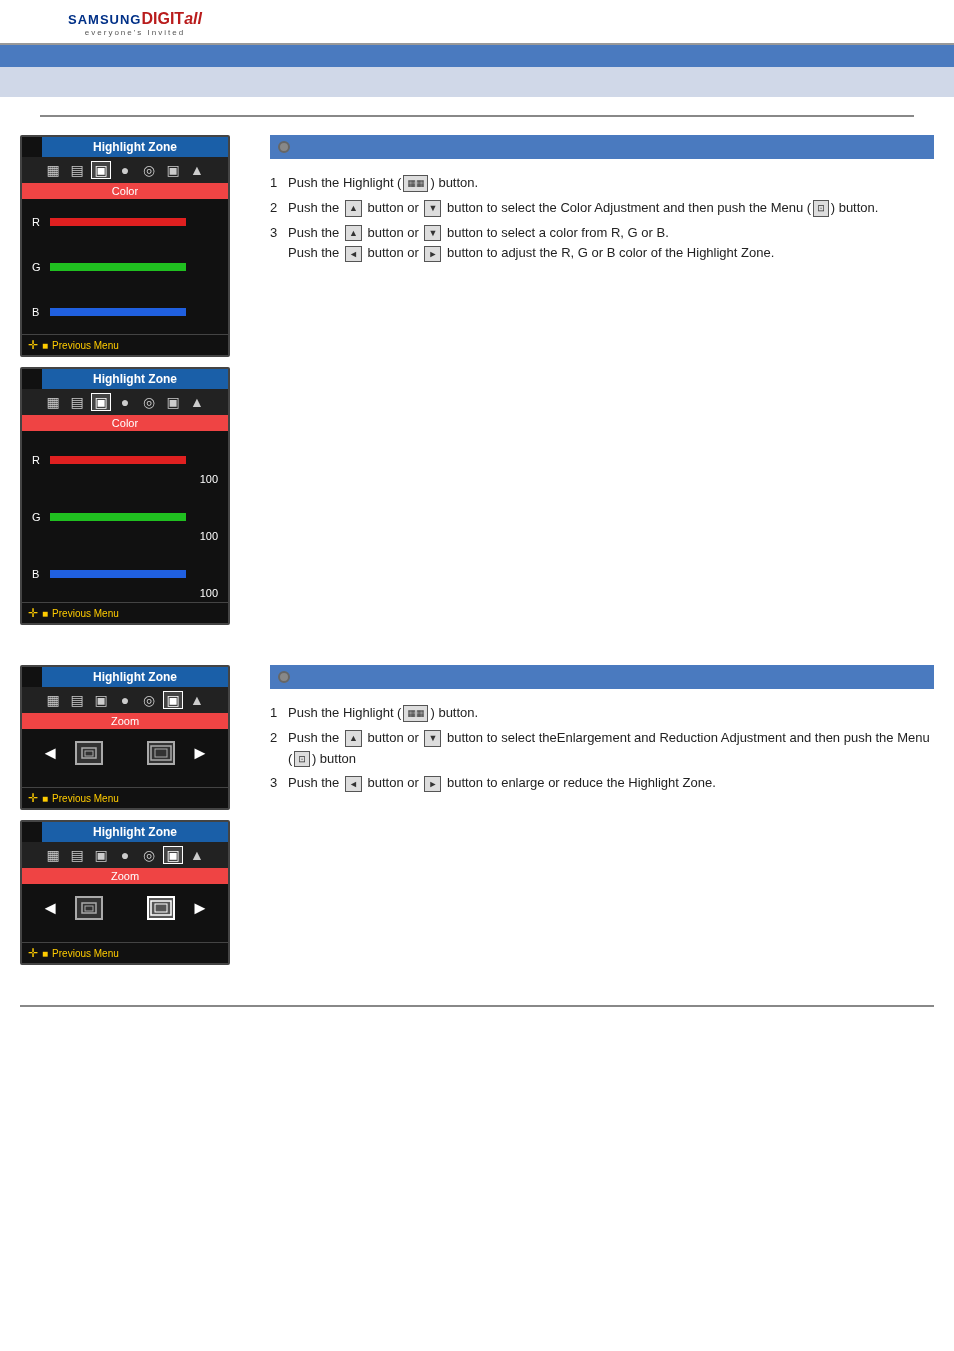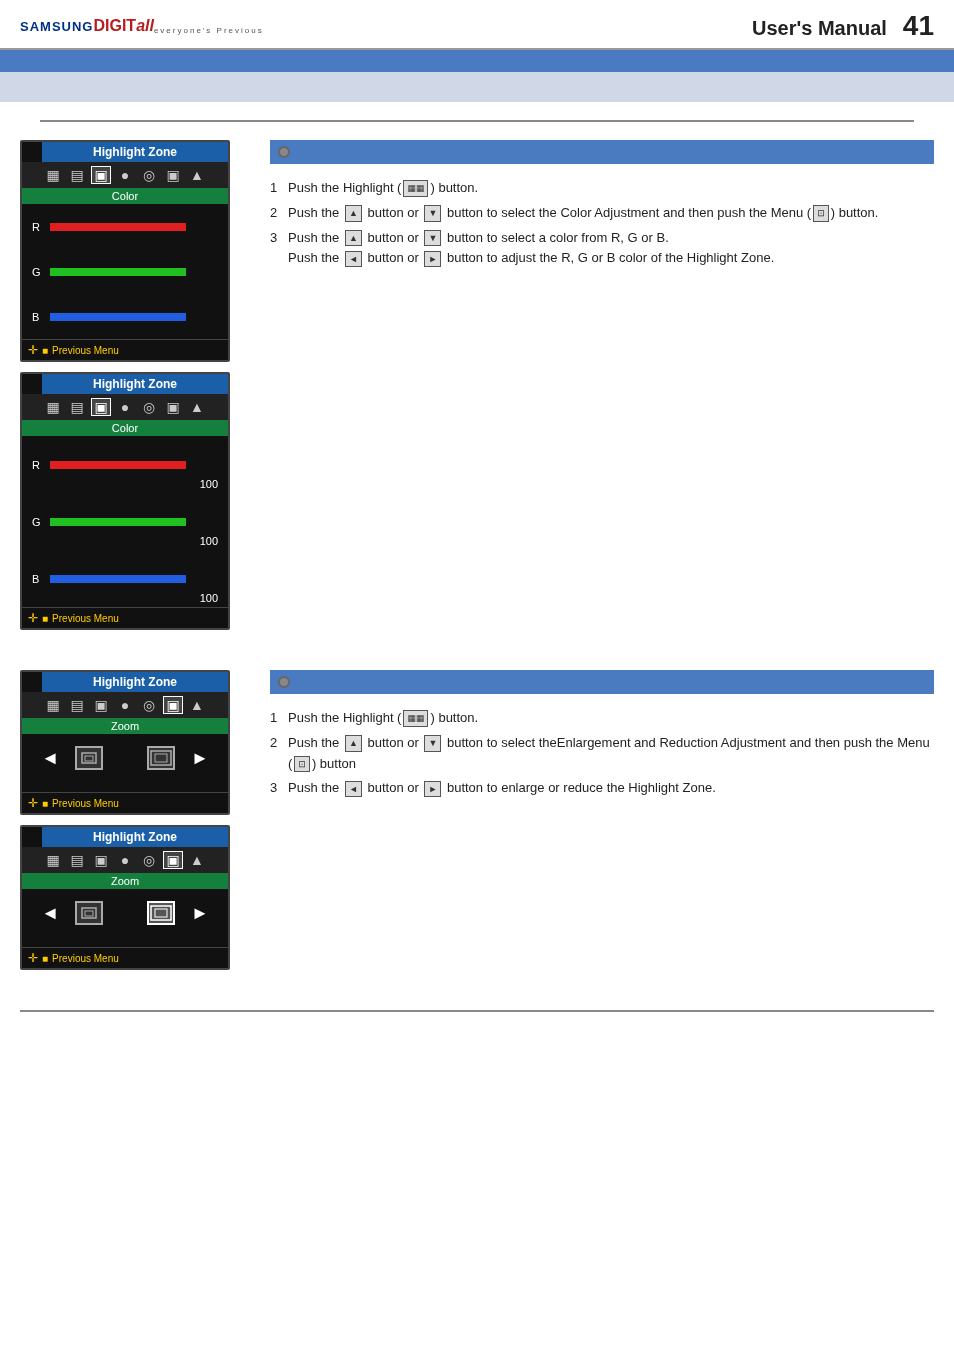--- a/index.html
+++ b/index.html
@@ -15,21 +15,23 @@
     
     .header {
       display: flex;
       align-items: center;
       justify-content: space-between;
       padding: 10px 20px 6px 20px;
       border-bottom: 2px solid #999;
     }
     .logo-area {
       display: flex;
-      align-items: flex-end;
+      flex-direction: column;
+      align-items: center;
+      margin-left: 48px;
     }
 
     
     .blue-banner {
       background: #4a7abf;
       height: 22px;
       margin: 0;
     }
 
     
@@ -108,21 +110,21 @@
       width: 20px;
       text-align: center;
     }
     .osd-icon.active {
       color: #fff;
       border: 1px solid #fff;
       background: #444;
     }
 
     .osd-label {
-      background: #15803d;
+      background: #ef4444;
       color: #fff;
       text-align: center;
       font-size: 11px;
       padding: 2px 4px;
     }
 
     .osd-color-row {
       background: #111;
       display: flex;
       flex-direction: row;
@@ -267,25 +269,21 @@
   </style>
 </head>
 <body>
 
 <div class="header">
   <div class="logo-area">
     <div style="display:flex;align-items:baseline;gap:0;">
       <span style="font-size:13px;font-weight:bold;color:#003087;letter-spacing:1px;">SAMSUNG</span>
       <span style="font-size:15px;font-weight:bold;color:#b91c1c;letter-spacing:0;"> <span style="font-size:16px;font-weight:900;">DIGIT</span><span style="font-size:16px;font-style:italic;font-weight:900;">all</span></span>
     </div>
-    <div style="font-size:8px;color:#555;letter-spacing:2px;">everyone's Previous</div>
-  </div>
-  <div style="display:flex;align-items:baseline;gap:16px;">
-    <span style="font-size:20px;font-weight:bold;color:#222;">User's Manual</span>
-    <span style="font-size:28px;font-weight:bold;color:#222;">41</span>
+    <div style="font-size:8px;color:#555;letter-spacing:2px;">everyone's Invited</div>
   </div>
 </div>
 
 <div class="blue-banner"></div>
 
 <div class="gray-banner">
   <span></span>
 </div>
 
 <div class="main-content">

